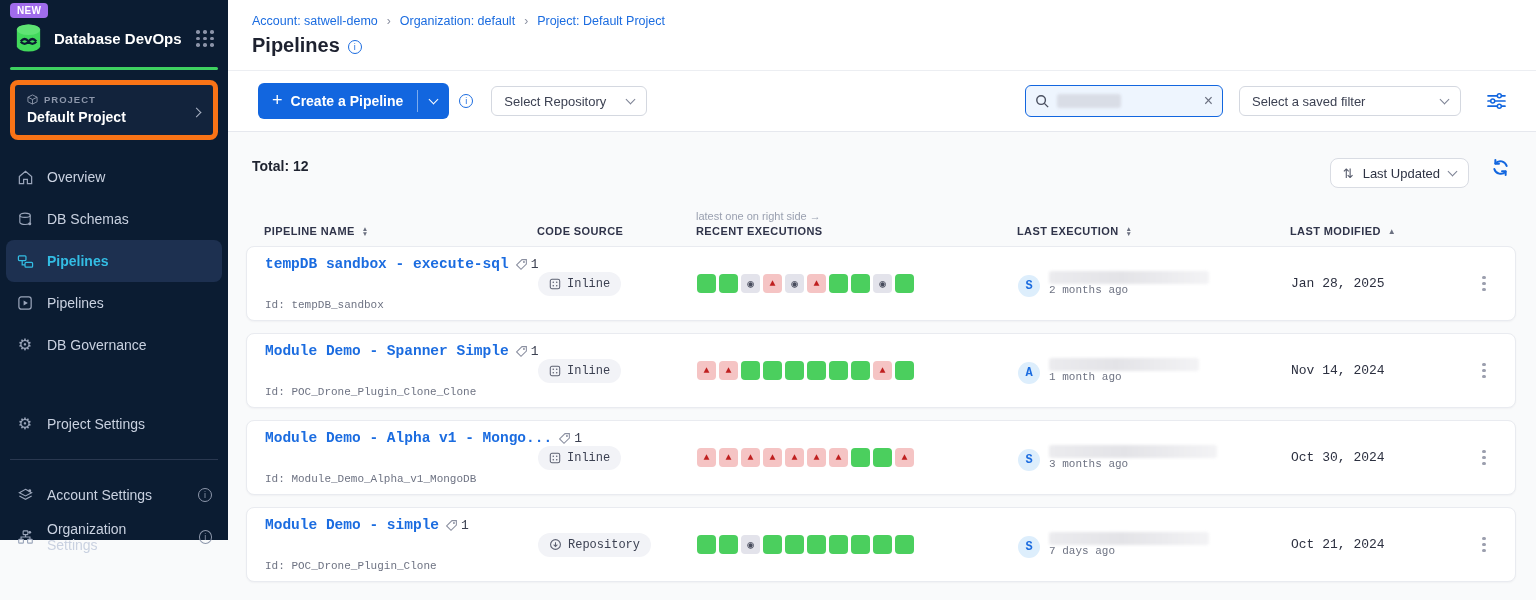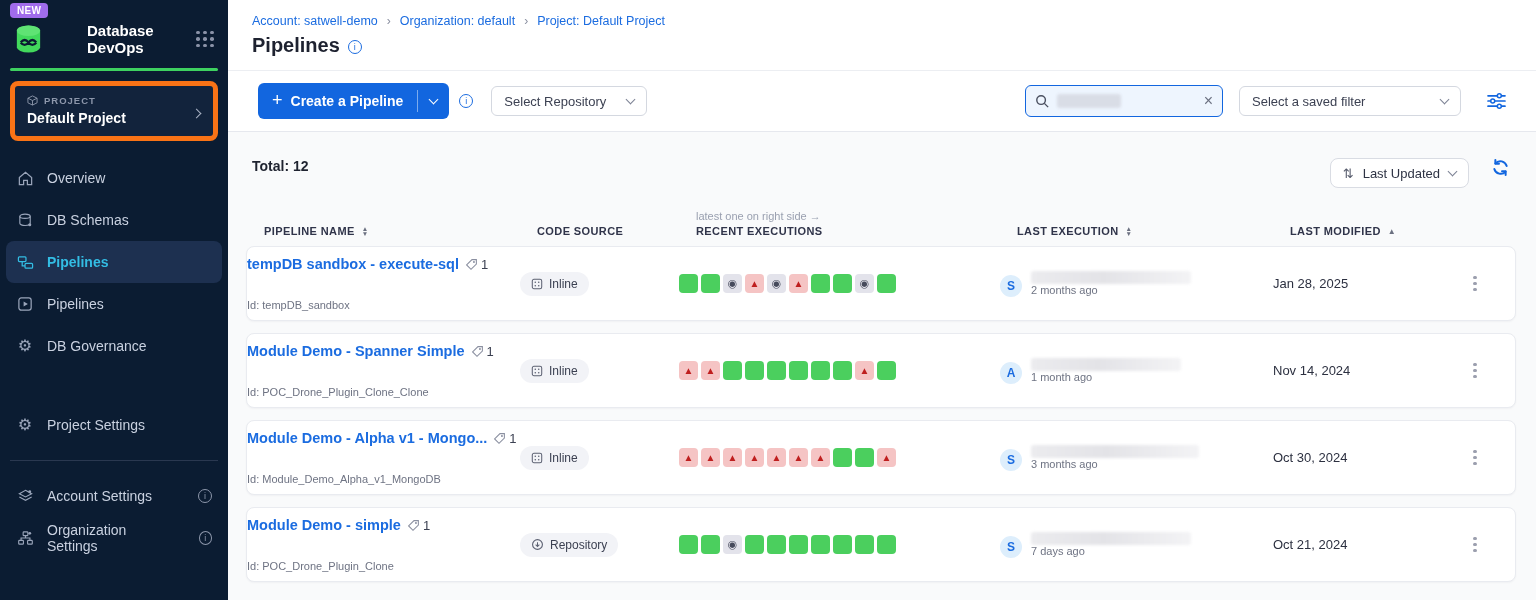--- a/index.html
+++ b/index.html
@@ -1,22 +1,22 @@
 <!DOCTYPE html>
 <html><head>
 <meta charset="utf-8">
 <style>
   * { margin:0; padding:0; box-sizing:border-box; }
   html,body { width:1536px; height:600px; overflow:hidden; }
   body { font-family:"Liberation Sans","DejaVu Sans",sans-serif; background:#f9fafb; position:relative; }
 
   
-  .sidebar { position:absolute; left:0; top:0; width:228px; height:600px; background:#0b1c32; color:#c9d1e0; }
+  .sidebar { position:absolute; left:0; top:0; width:228px; height:540px; background:#0b1c32; color:#c9d1e0; }
   .new-badge { position:absolute; left:10px; top:3px; background:#a06ceb; color:#fff; font-size:10px; font-weight:bold; padding:2px 7px; border-radius:4px; letter-spacing:.3px; }
-  .side-head { display:flex; align-items:center; padding:22px 14px 0 12px;gap:33px; }
+  .side-head { display:flex; align-items:center; padding:22px 14px 0 12px; }
   .logo { width:33px; height:33px; flex:0 0 auto; }
   .app-title { color:#fff; font-size:15px; font-weight:bold; margin-left:9px; flex:1; }
   .grid-icon { display:grid; grid-template-columns:repeat(3,4px); grid-gap:3px; cursor:pointer; }
   .grid-icon i { width:3.5px; height:3.5px; border-radius:50%; background:#8b93a8; }
   .green-rule { height:3px; background:#3ed160; margin:12px 10px 0 10px; border-radius:2px; }
 
   .project-box { margin:10px 10px 0 10px; border:5px solid #f97316; background:#12233c; border-radius:8px; padding:9px 12px 10px 12px; position:relative; cursor:pointer; }
   .project-label { display:flex; align-items:center; gap:6px; color:#8d97ab; font-size:9.5px; font-weight:bold; letter-spacing:1px; }
   .project-name { color:#fff; font-size:14px; font-weight:bold; margin-top:4px; }
   .project-box .chev-right { position:absolute; right:13px; top:24px; color:#aab3c5; }
@@ -72,21 +72,21 @@
   .updown { color:#565b6c; font-size:13px; }
   .refresh-btn { margin-left:22px; cursor:pointer; display:flex; }
 
   .thead { display:grid; grid-template-columns:273px 159px 321px 273px 176px 1fr; align-items:end; padding:0 0 9px 18px; margin-top:22px; }
   .th { font-size:11px; font-weight:bold; color:#30344a; letter-spacing:.4px; display:flex; align-items:center; gap:7px; }
   .th-stack { display:flex; flex-direction:column; gap:3px; }
   .hint { font-size:11px; color:#9aa0b0; font-weight:normal; letter-spacing:0; }
   .sort-tri { display:flex; flex-direction:column; line-height:5px; font-size:6.5px; color:#6b7080; cursor:pointer; }
   .tri-up { font-size:8px; color:#6b7080; }
 
-  .card { display:grid; grid-template-columns:273px 159px 321px 273px 176px 1fr; align-items:center; background:#fff; border:1px solid #e9ebf0; border-radius:8px; height:75px; margin-bottom:12px; box-shadow:0 1px 2px rgba(20,30,60,.04); cursor:pointer; }
+  .card { display:grid; grid-template-columns:273px 159px 321px 273px 176px 1fr; align-items:center; background:#fff; border:1px solid #e9ebf0; border-radius:8px; height:75px; padding-left:18px; margin-bottom:12px; box-shadow:0 1px 2px rgba(20,30,60,.04); cursor:pointer;font-family:Liberation Mono, monospace; }
   .name-cell .pname { display:flex; align-items:center; gap:6px; }
   .pname a { color:#1b6ce0; font-size:14.5px; font-weight:bold; text-decoration:none; cursor:pointer; white-space:nowrap; }
   .tag-wrap { display:flex; align-items:center; gap:3px; color:#3c4152; font-size:13px; }
   .pid { font-size:11px; color:#6e7383; margin-top:27px; }
   .src-badge { display:inline-flex; align-items:center; gap:6px; background:#f2f3f7; border-radius:12px; padding:5px 11px; font-size:12px; color:#3c4152; }
   .src-badge svg { flex:0 0 auto; }
 
   .exec-strip { display:flex; gap:3px; }
   .exec-sq { width:19px; height:19px; border-radius:4px; display:flex; align-items:center; justify-content:center; font-size:10px; }
   .exec-sq.success { background:#4bcf5e; }

